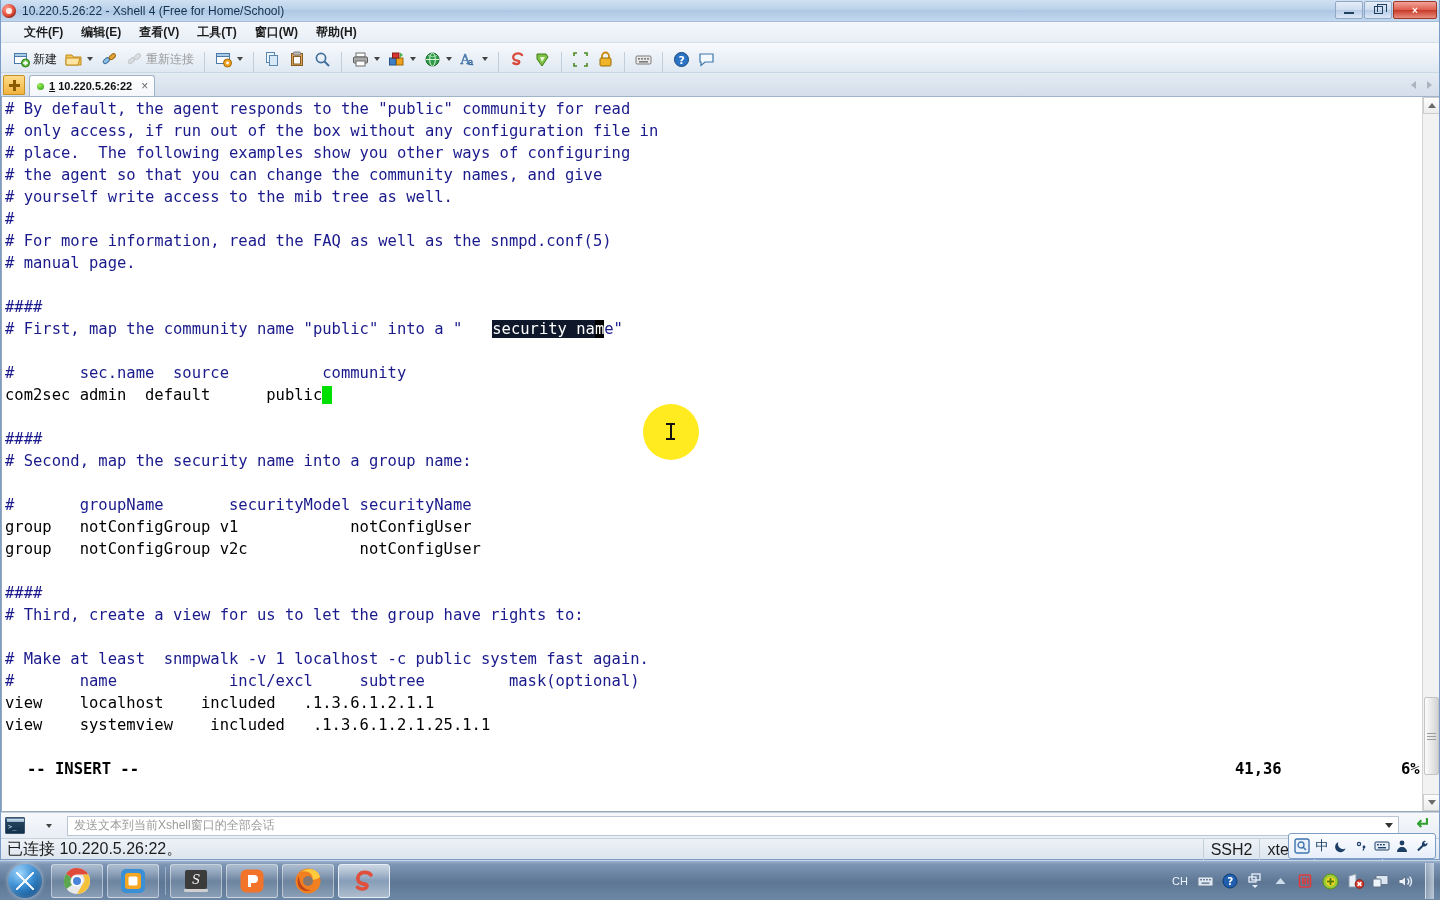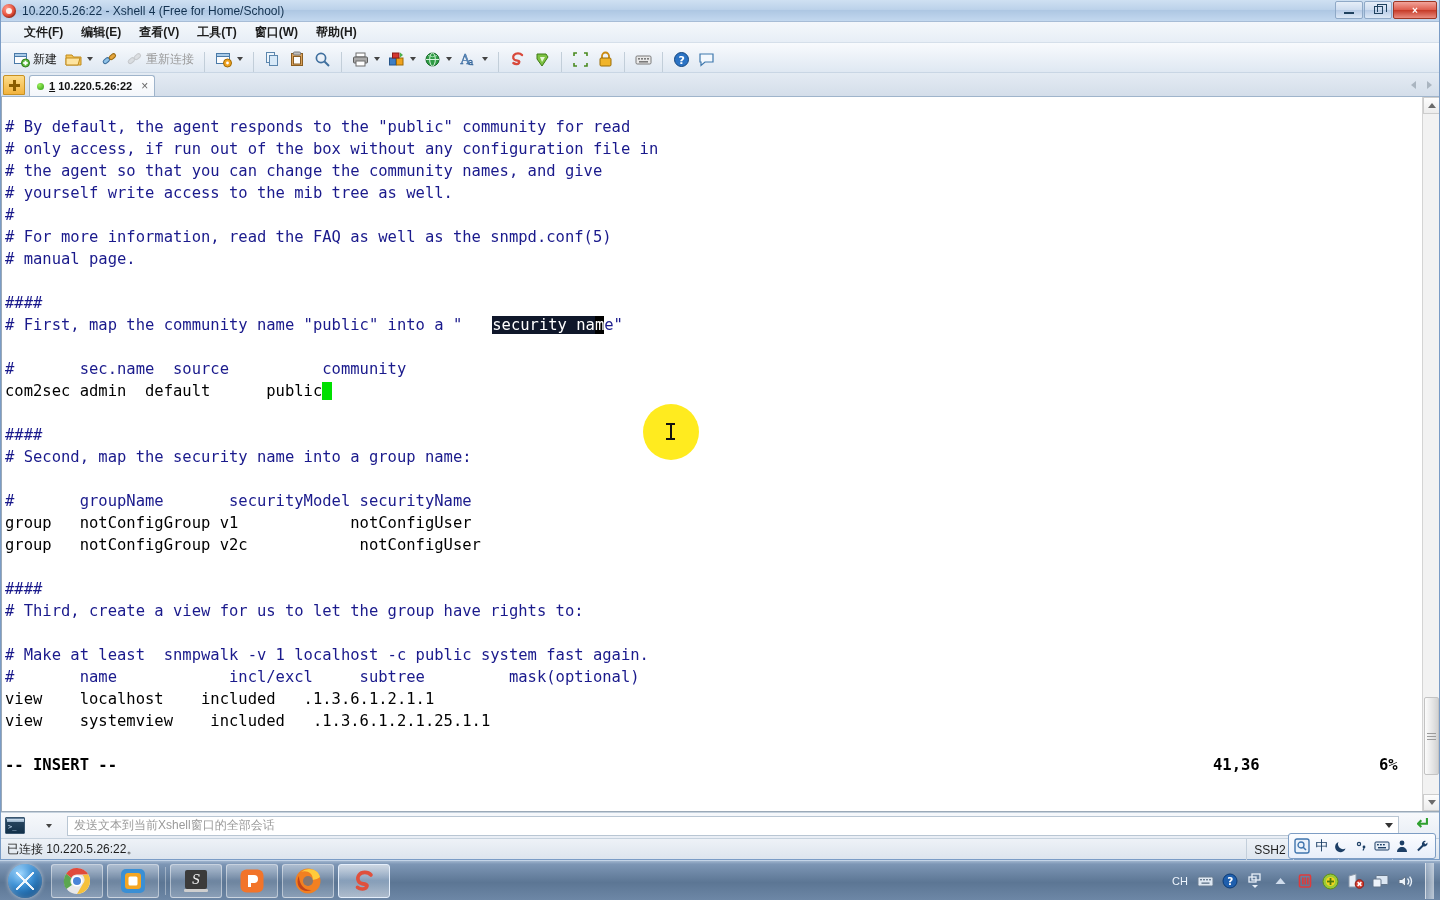--- a/index.html
+++ b/index.html
@@ -177,40 +177,40 @@
     background: #ffffff;
     border: 1px solid #9ba9b7;
     border-top: none; border-right: none;
     display: flex;
     overflow: hidden;
   }
   .term {
     flex: 1 1 auto;
     position: relative;
     background: #ffffff;
-    padding: 19px 0 0 3px;
+    padding: 1px 0 0 3px;
     overflow: hidden;
   }
   .trow {
     font-family: "DejaVu Sans Mono", monospace;
     font-size: 15.5px;
     line-height: 22px;
     height: 22px;
     white-space: pre;
     color: #1a1a8c;
     letter-spacing: 0px;
   }
   .trow.blk { color: #000000; }
   .trow.status { color: #000000; font-weight: bold; }
   .sel { background: #0f172a; color: #ffffff; margin-left: 30px; }
   .curs-blk { background: #000000; color: #ffffff; }
   .curs-grn { background: #00e000; color: #00e000; }
 
   
-  .statline { position: relative; }
+  .statline { position: relative; margin-left: 22px; }
   .statline .pos { position: absolute; left: 1208px; top: 0; font-weight: bold; }
   .statline .pct { position: absolute; left: 1374px; top: 0; font-weight: bold; }
 
   
   .halo {
     position: absolute;
     width: 56px; height: 56px;
     border-radius: 50%;
     background: #ffe800;
     opacity: .88;
@@ -308,21 +308,21 @@
   .arrow-grn::before {
     content:"↵"; position:absolute; left:0; top:-6px; font-size:17px; color:#2fa02f; font-weight:bold;
   }
 
   
   .statusbar {
     height: 21px;
     background: linear-gradient(to bottom,#eef2f7,#dde5ee);
     border-top: 1px solid #c6d2de;
     display: flex; align-items: center;
-    font-size: 12px; color: #1c1c1c;
+    font-size: 16px; color: #1c1c1c;
     padding-left: 6px;
     position: relative;
     flex: 0 0 auto;
   }
   .sb-left { white-space: nowrap; }
   .sb-right {
     position: absolute; right: 2px; top: 0; height: 21px;
     display: flex; align-items: center;
   }
   .sb-cell {
@@ -651,20 +651,21 @@
         <div class="tsbtn">
             <span class="tri-r"></span>
           </div>
       </div>
     </div>
 
     <div class="term-wrap">
       <div class="term" id="term">
           <div class="trow"># By default, the agent responds to the "public" community for read</div>
           <div class="trow"># only access, if run out of the box without any configuration file in</div>
+          <div class="trow"># place.  The following examples show you other ways of configuring</div>
           <div class="trow"># the agent so that you can change the community names, and give</div>
           <div class="trow"># yourself write access to the mib tree as well.</div>
           <div class="trow">#</div>
           <div class="trow"># For more information, read the FAQ as well as the snmpd.conf(5)</div>
           <div class="trow"># manual page.</div>
           <div class="trow"></div>
           <div class="trow">####</div>
           <div class="trow"># First, map the community name "public" into a "<span class="sel">security na</span><span class="curs-blk">m</span>e"</div>
           <div class="trow"></div>
           <div class="trow">#       sec.name  source          community</div>

